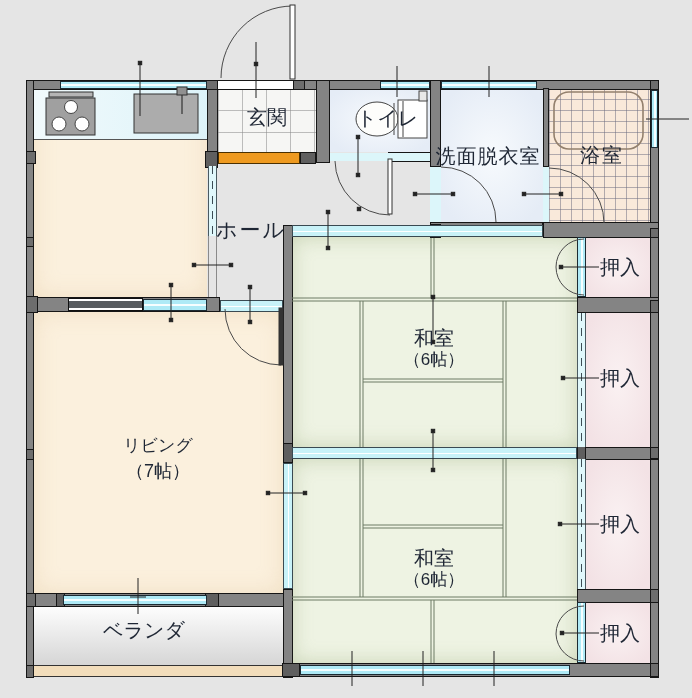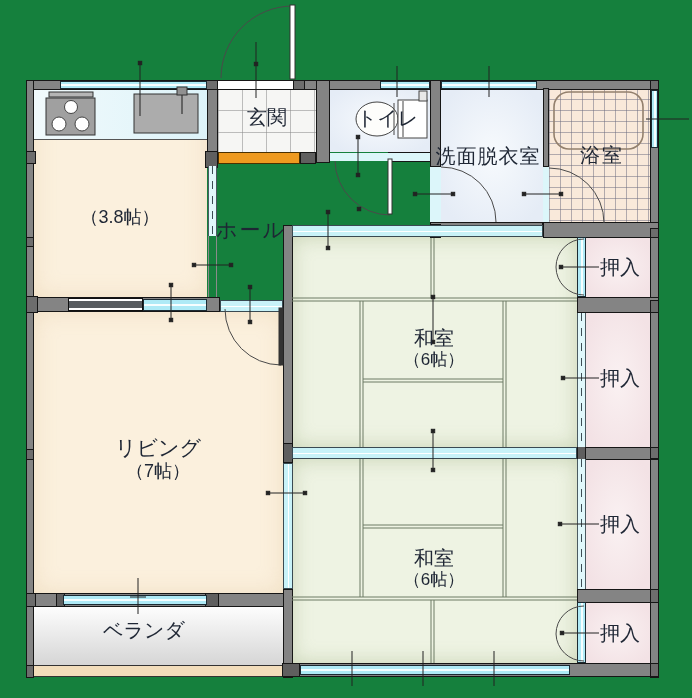--- a/index.html
+++ b/index.html
@@ -1,17 +1,17 @@
 <!DOCTYPE html>
 <html><head>
 <meta charset="utf-8">
 <style>
   html,body{margin:0;padding:0;background:#fff;}
   body{font-family:"Liberation Sans","DejaVu Sans",sans-serif;}
-  #plan{position:relative;width:692px;height:698px;background:#15803d;overflow:hidden;}
+  #plan{position:relative;width:692px;height:698px;background:#e5e5e5;overflow:hidden;}
   .room{position:absolute;box-sizing:border-box;}
   .wall{position:absolute;background:#848484;border:1px solid #161616;box-sizing:border-box;}
   .wall.dark{background:#5f5f5f;}
   .wall.joint{background:#6d6d6d;}
   .win{position:absolute;background-color:#aeeaf6;background-image:linear-gradient(#f6feff,#f6feff);background-size:100% 2px;background-position:center;background-repeat:no-repeat;border:1px solid #1c2b33;box-sizing:border-box;}
   .win.v{background-size:2px 100%;}
   .sld{position:absolute;background-color:#c8f2f8;background-image:linear-gradient(#fff,#fff);background-size:100% 1px;background-position:center;background-repeat:no-repeat;border:1px solid #3a4a52;box-sizing:border-box;}
   .sld.v{background-size:1px 100%;}
   .fus{position:absolute;background-color:#e0f8fb;border-left:1px solid #4a5a60;border-right:1px solid #4a5a60;background-image:repeating-linear-gradient(to bottom,#3c4c54 0 8px,rgba(0,0,0,0) 8px 15px);background-size:1px 100%;background-position:50% 0;background-repeat:no-repeat;box-sizing:border-box;}
   .thr{position:absolute;background:#dcf6fa;}
@@ -232,27 +232,26 @@
         <rect x="558.3" y="522.3" width="3.4" height="3.4"></rect>
       <path d="M562,633 H599"></path>
         <rect x="560.3" y="631.3" width="3.4" height="3.4"></rect>
     </g>
   </svg>
 
   <div class="lbl" style="left:227px;top:107px;width:80px;font-size:20px;">玄関</div>
   <div class="lbl" style="left:340px;top:108px;width:95px;font-size:20px;">トイレ</div>
   <div class="lbl" style="left:427px;top:146px;width:122px;font-size:20px;letter-spacing:1px;">洗面脱衣室</div>
   <div class="lbl" style="left:562px;top:145px;width:80px;font-size:20px;letter-spacing:2px;">浴室</div>
-  <div class="lbl" style="left:60px;top:208px;width:120px;font-size:18px;">（3.8帖）</div>
   <div class="lbl" style="left:211px;top:219px;width:80px;font-size:21px;letter-spacing:2px;">ホール</div>
   <div class="lbl" style="left:374px;top:328px;width:120px;font-size:20px;">和室</div>
   <div class="lbl" style="left:374px;top:351px;width:120px;font-size:17px;">（6帖）</div>
   <div class="lbl" style="left:374px;top:548px;width:120px;font-size:20px;">和室</div>
   <div class="lbl" style="left:374px;top:571px;width:120px;font-size:17px;">（6帖）</div>
-  <div class="lbl" style="left:88px;top:437px;width:140px;font-size:21px;">リビング</div>
+  <div class="lbl" style="left:88px;top:437px;width:140px;font-size:17px;">リビング</div>
   <div class="lbl" style="left:88px;top:462px;width:140px;font-size:18px;">（7帖）</div>
   <div class="lbl" style="left:84px;top:620px;width:120px;font-size:20px;">ベランダ</div>
   <div class="lbl" style="left:595px;top:257px;width:50px;font-size:20px;">押入</div>
   <div class="lbl" style="left:595px;top:368px;width:50px;font-size:20px;">押入</div>
   <div class="lbl" style="left:595px;top:514px;width:50px;font-size:20px;">押入</div>
   <div class="lbl" style="left:595px;top:623px;width:50px;font-size:20px;">押入</div>
 
 </div>
 
 </body></html>

